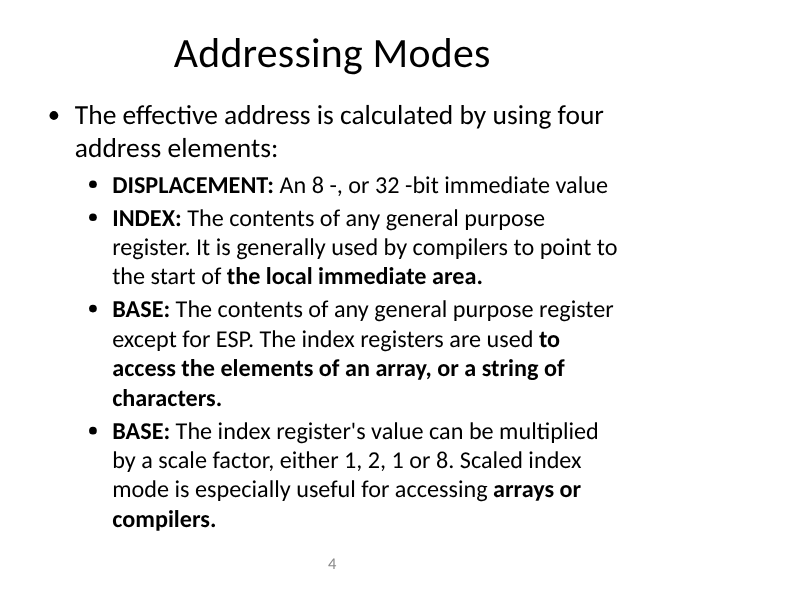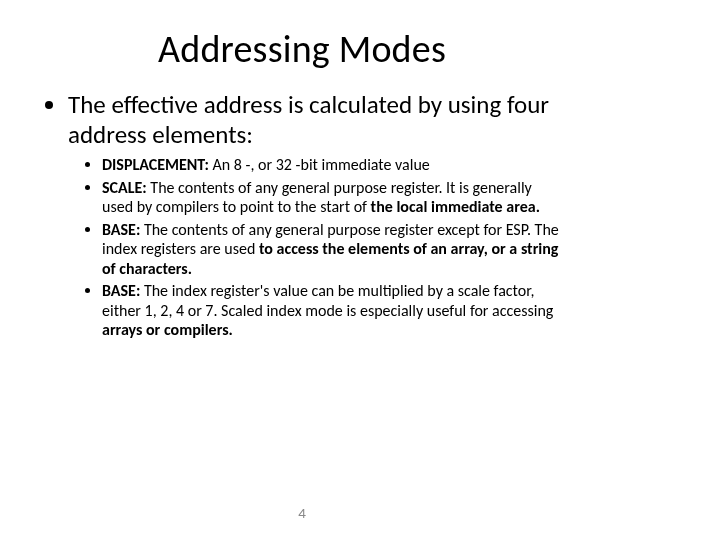--- a/index.html
+++ b/index.html
@@ -34,21 +34,21 @@
     font-size: 25px;
     line-height: 1.18;
     margin-bottom: 6px;
   }
   ul.level2 {
     list-style: disc;
     margin: 6px 0 0 0;
     padding-left: 34px;
   }
   ul.level2 > li {
-    font-size: 16px;
+    font-size: 22px;
     line-height: 1.22;
     margin-bottom: 3px;
   }
   .b { font-weight: 700; }
   .pagenum {
     position: absolute;
     bottom: 18px;
     left: 0;
     width: 100%;
     text-align: center;
@@ -63,26 +63,26 @@
   <h1 class="title">Addressing Modes</h1>
 
   <ul class="level1">
     <li>
       <span>The effective address is calculated by using four address elements:</span>
       <ul class="level2">
         <li>
           <span class="b">DISPLACEMENT:</span><span> An 8 -, or 32 -bit immediate value</span><span class="b"></span>
         </li>
         <li>
-          <span class="b">SCALE:</span><span> The contents of any general purpose register. It is generally used by compilers to point to the start of </span><span class="b">the local immediate area.</span>
+          <span class="b">INDEX:</span><span> The contents of any general purpose register. It is generally used by compilers to point to the start of </span><span class="b">the local immediate area.</span>
         </li>
         <li>
           <span class="b">BASE:</span><span> The contents of any general purpose register except for ESP. The index registers are used </span><span class="b">to access the elements of an array, or a string of characters.</span>
         </li>
         <li>
-          <span class="b">BASE:</span><span> The index register's value can be multiplied by a scale factor, either 1, 2, 4 or 7. Scaled index mode is especially useful for accessing </span><span class="b">arrays or compilers.</span>
+          <span class="b">BASE:</span><span> The index register's value can be multiplied by a scale factor, either 1, 2, 1 or 8. Scaled index mode is especially useful for accessing </span><span class="b">arrays or compilers.</span>
         </li>
       </ul>
     </li>
   </ul>
 
   <div class="pagenum">4</div>
 </div>
 
 </body></html>

